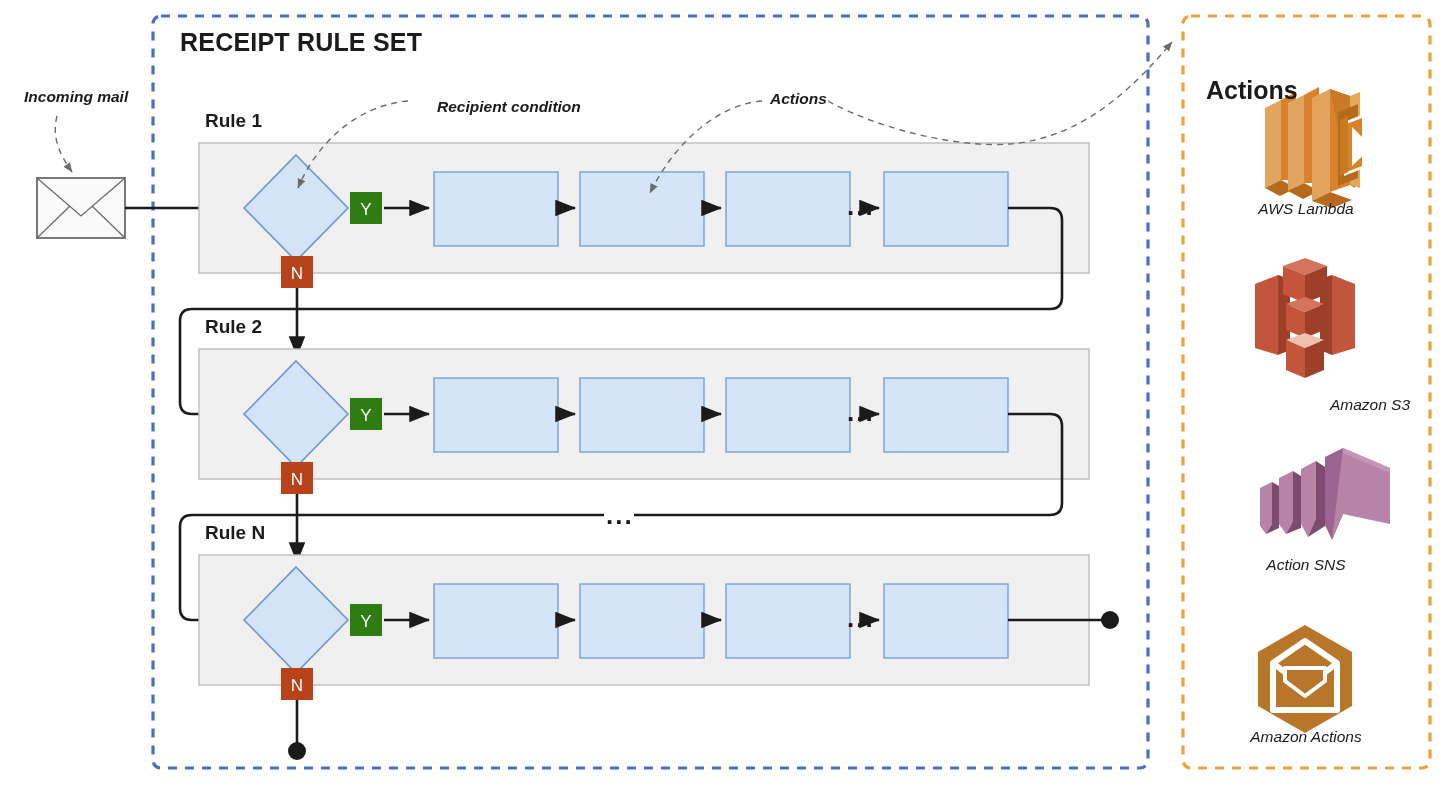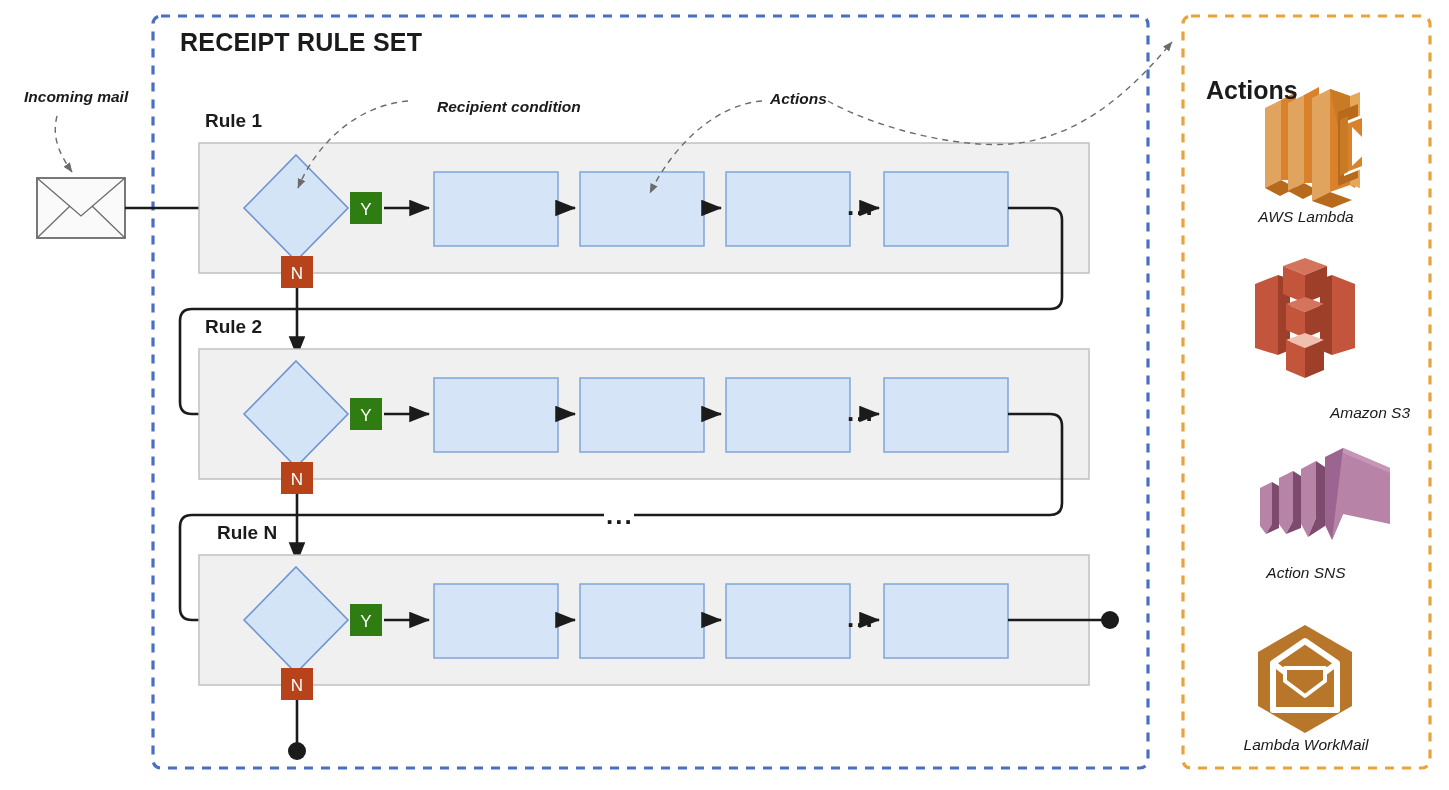--- a/index.html
+++ b/index.html
@@ -52,21 +52,20 @@
     color: #1b1b1b;
     font-weight: bold;
   }
   .action-caption {
     font-size: 15.5px;
     font-style: italic;
     color: #1b1b1b;
     text-align: center;
     position: absolute;
     width: 220px;
-    margin-top: 8px;
   }
   .badge-text {
     fill: #ffffff;
     font-family: "Liberation Sans", sans-serif;
     font-size: 17px;
     text-anchor: middle;
     dominant-baseline: central;
   }
   .ellipsis-dots {
     position: absolute;
@@ -257,26 +256,26 @@
   <div class="htext annot" style="left:24px; top:88px;">Incoming mail</div>
 
   <div class="htext annot" style="left:414px; top:98px;margin-left:23px;">Recipient condition</div>
 
   <div class="htext annot" style="left:770px; top:90px;">Actions</div>
 
   <div class="htext rule-label" style="left:205px; top:110px;text-align:right;">Rule 1</div>
 
   <div class="htext rule-label" style="left:205px; top:316px;text-align:right;">Rule 2</div>
 
-  <div class="htext rule-label" style="left:217px; top:522px;">Rule N</div>
+  <div class="htext rule-label" style="left:205px; top:522px;">Rule N</div>
 
   <div class="ellipsis-dots" style="left:847px; top:193px;">...</div>
   <div class="ellipsis-dots" style="left:847px; top:399px;">...</div>
   <div class="ellipsis-dots" style="left:847px; top:605px;">...</div>
 
   <div class="ellipsis-dots" style="left:606px; top:502px;">...</div>
 
   <div class="action-caption" style="left:1196px; top:200px;">AWS Lambda</div>
   <div class="action-caption" style="left:1260px; top:396px;">Amazon S3</div>
   <div class="action-caption" style="left:1196px; top:556px;">Action SNS</div>
-  <div class="action-caption" style="left:1196px; top:728px;">Lambda WorkMail</div>
+  <div class="action-caption" style="left:1196px; top:728px;">Amazon Actions</div>
 
 </div>
 
 </body></html>

